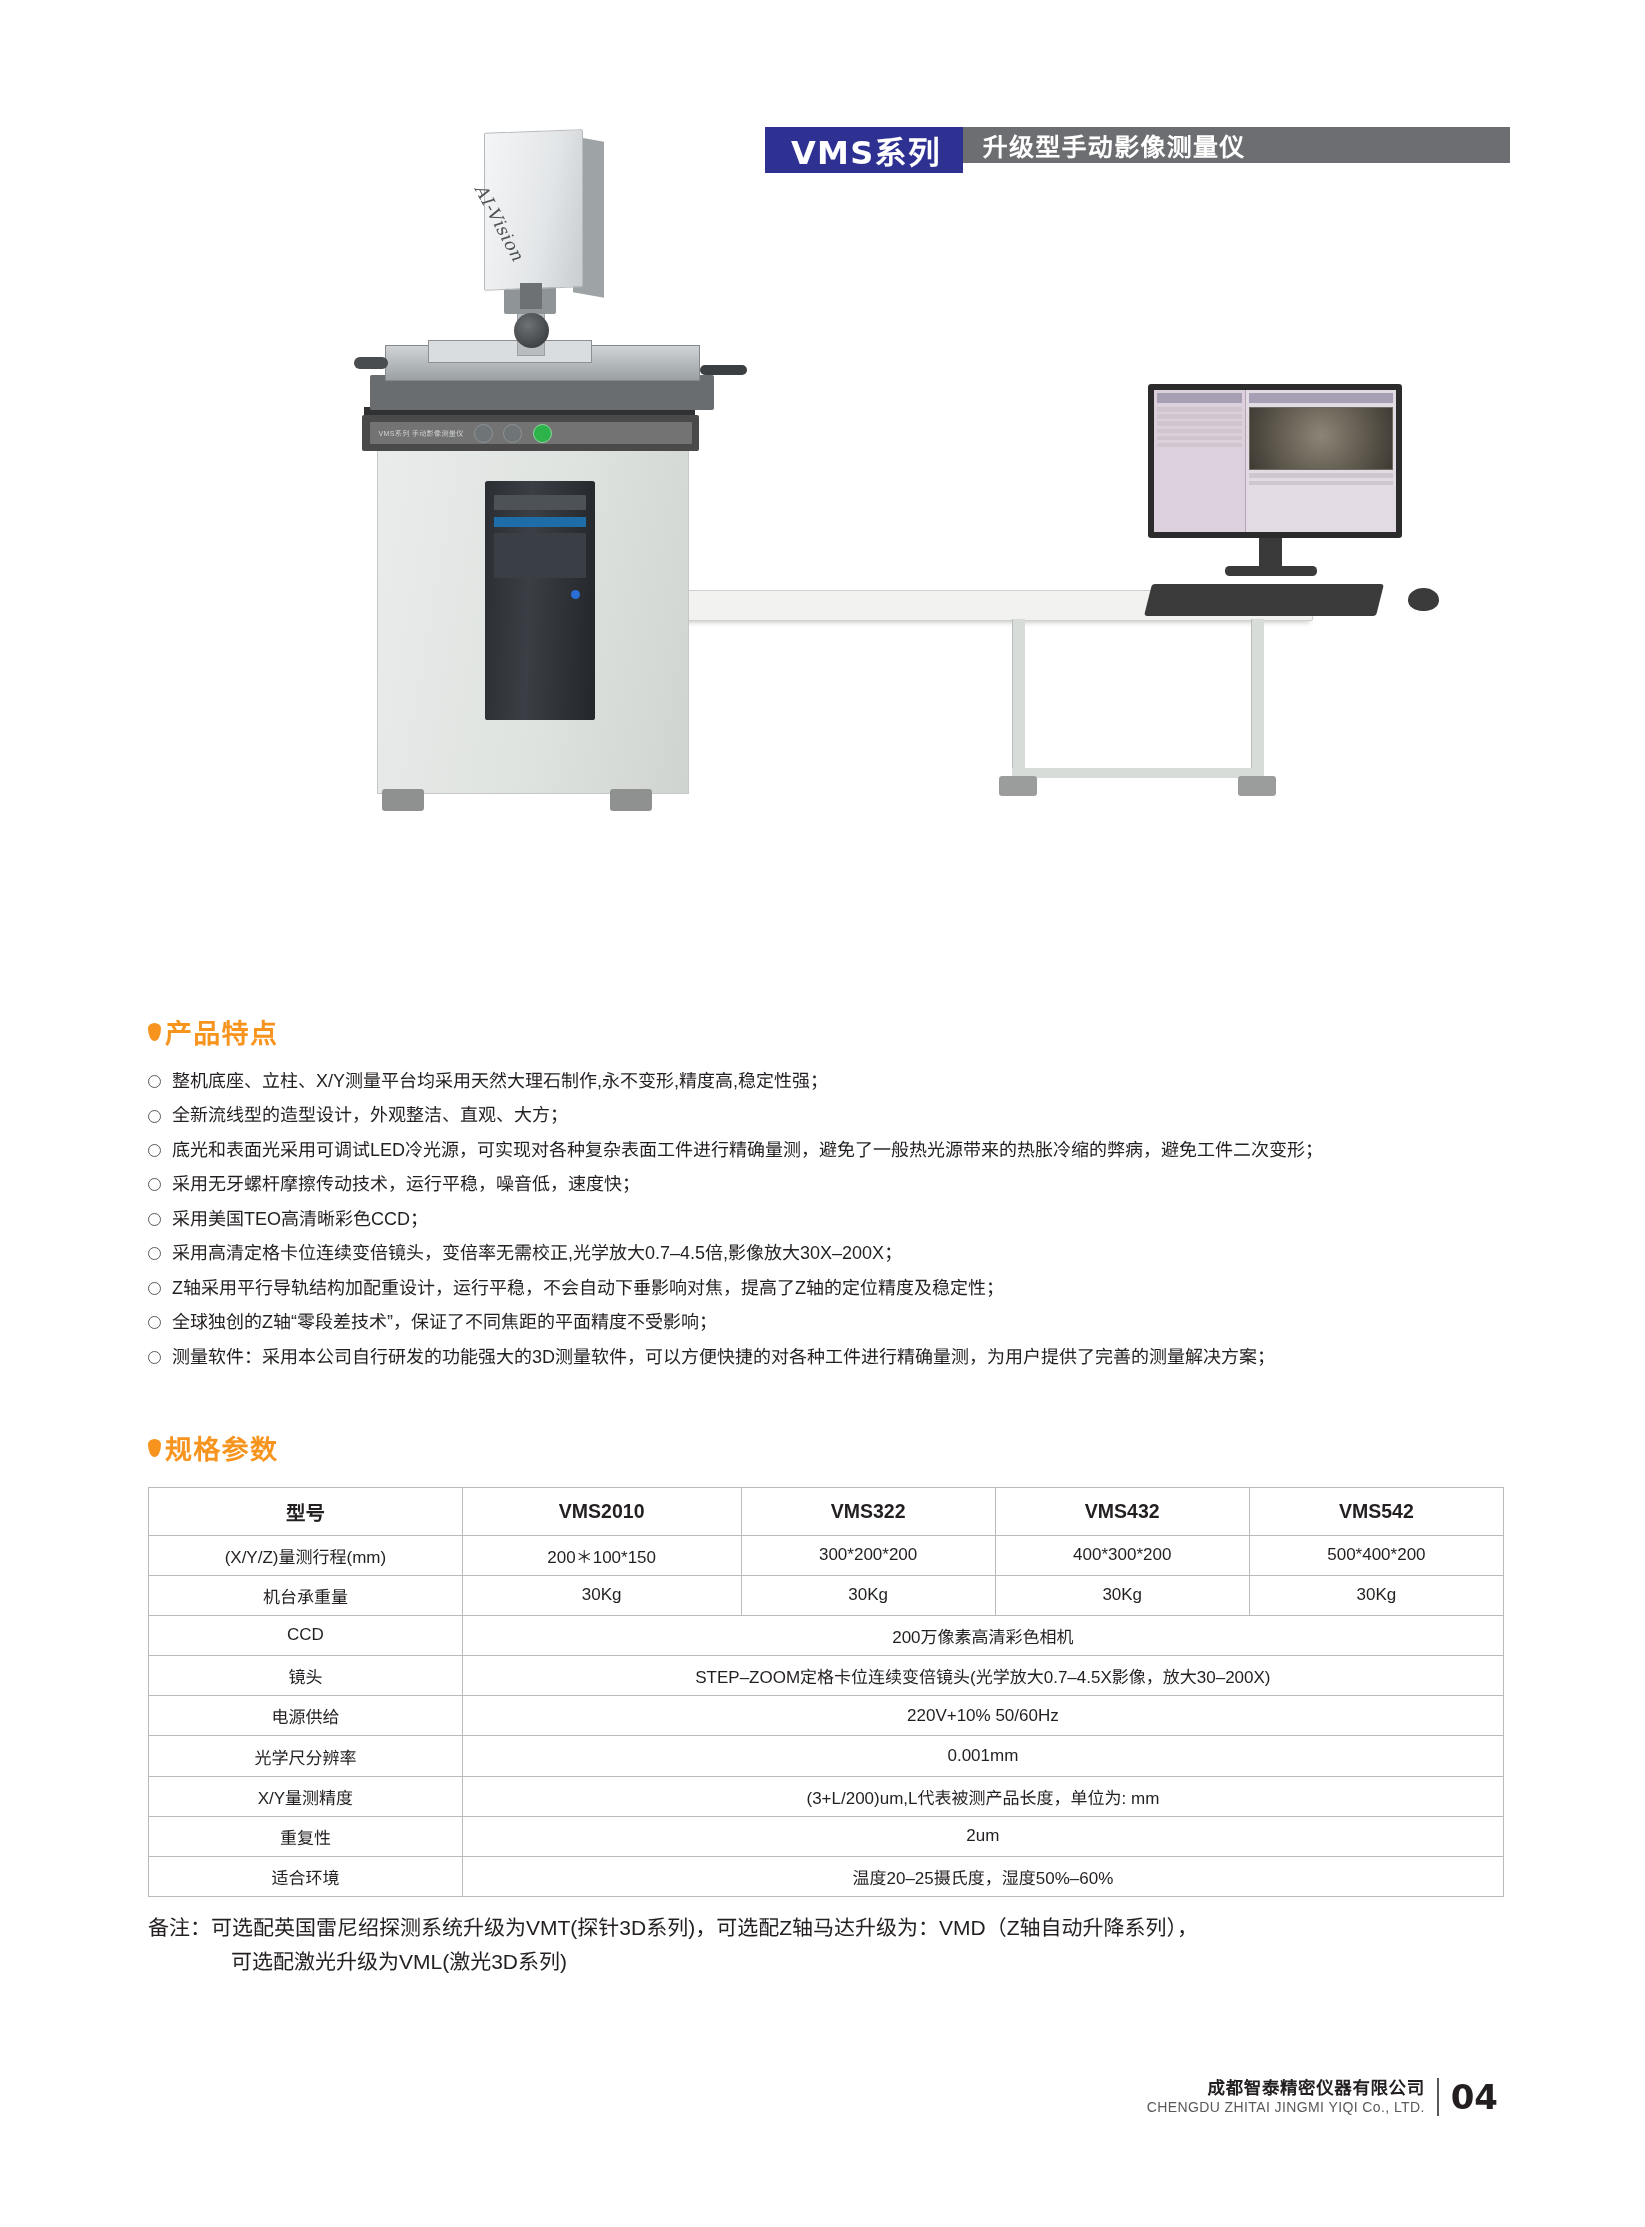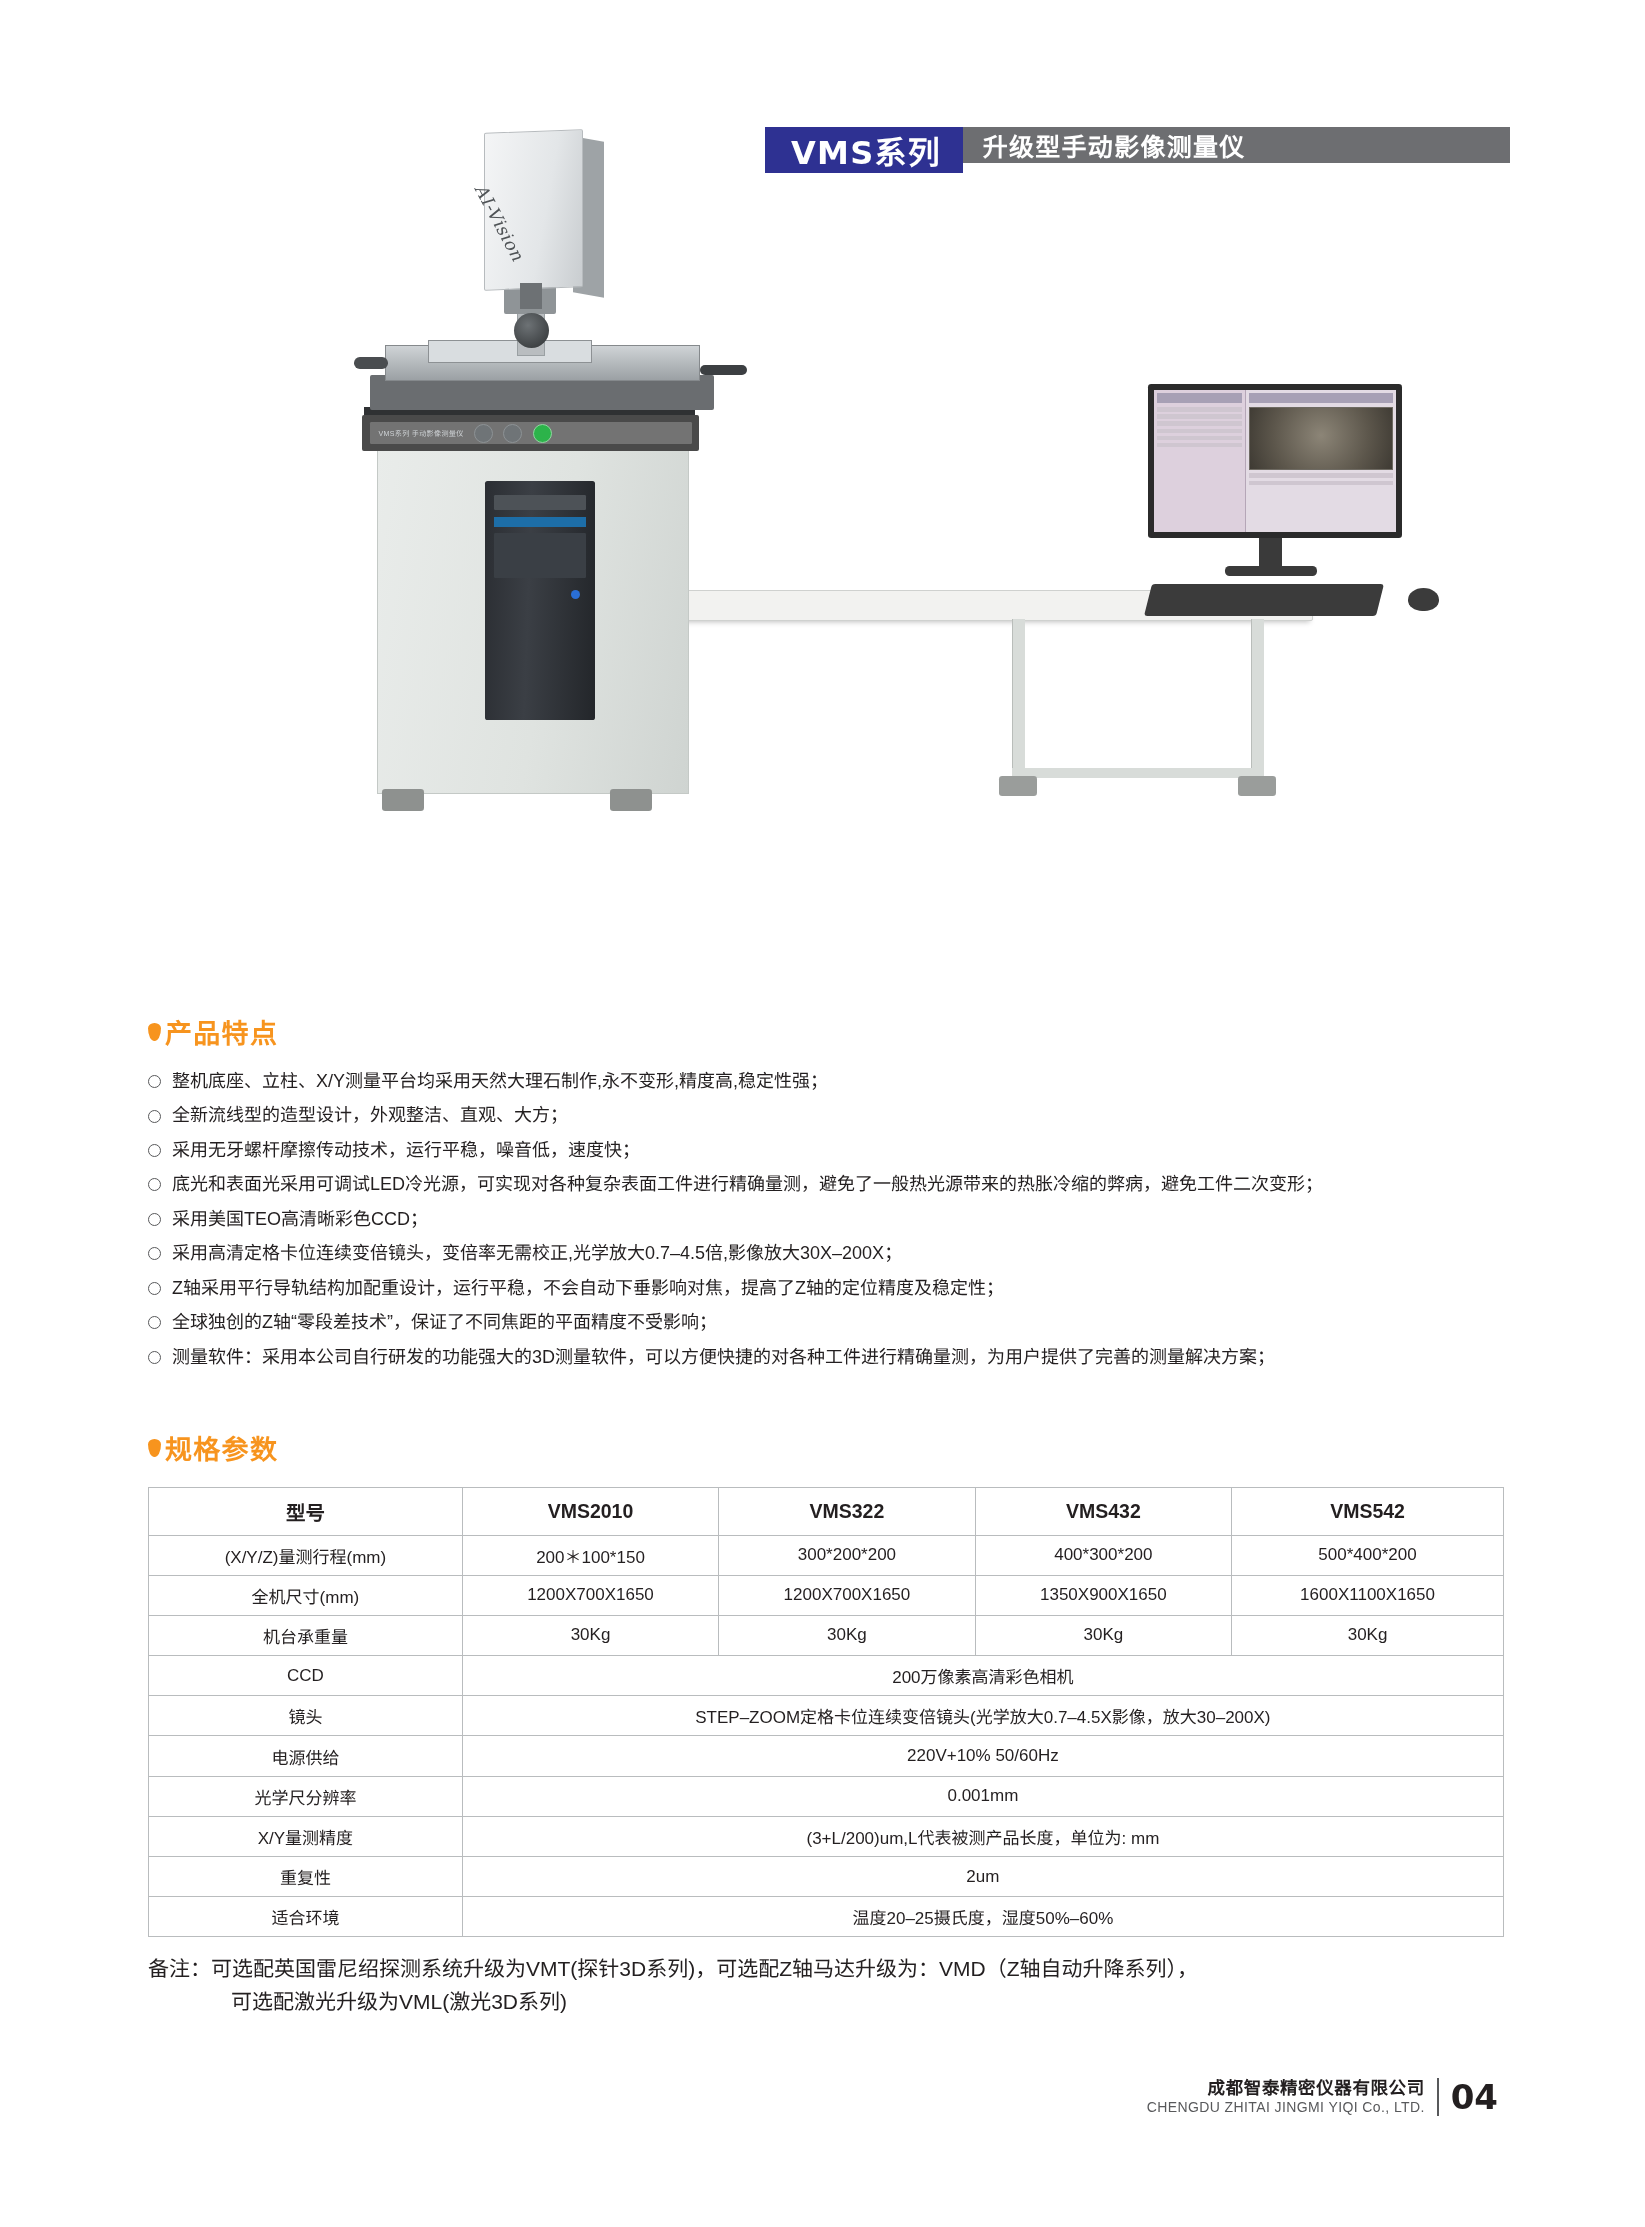--- a/index.html
+++ b/index.html
@@ -568,25 +568,25 @@
     <li class="feature-item">
       <span class="bullet-ring"></span>
       <span>整机底座、立柱、X/Y测量平台均采用天然大理石制作,永不变形,精度高,稳定性强；</span>
     </li>
     <li class="feature-item">
       <span class="bullet-ring"></span>
       <span>全新流线型的造型设计，外观整洁、直观、大方；</span>
     </li>
     <li class="feature-item">
       <span class="bullet-ring"></span>
+      <span>底光和表面光采用可调试LED冷光源，可实现对各种复杂表面工件进行精确量测，避免了一般热光源带来的热胀冷缩的弊病，避免工件二次变形；</span>
+    </li>
+    <li class="feature-item">
+      <span class="bullet-ring"></span>
       <span>采用无牙螺杆摩擦传动技术，运行平稳，噪音低，速度快；</span>
-    </li>
-    <li class="feature-item">
-      <span class="bullet-ring"></span>
-      <span>底光和表面光采用可调试LED冷光源，可实现对各种复杂表面工件进行精确量测，避免了一般热光源带来的热胀冷缩的弊病，避免工件二次变形；</span>
     </li>
     <li class="feature-item">
       <span class="bullet-ring"></span>
       <span>采用美国TEO高清晰彩色CCD；</span>
     </li>
     <li class="feature-item">
       <span class="bullet-ring"></span>
       <span>采用高清定格卡位连续变倍镜头，变倍率无需校正,光学放大0.7–4.5倍,影像放大30X–200X；</span>
     </li>
     <li class="feature-item">
@@ -620,27 +620,20 @@
         <th>VMS542</th>
       </tr>
     </thead>
     <tbody>
       <tr>
         <td>(X/Y/Z)量测行程(mm)</td>
         <td>200＊100*150</td>
         <td>300*200*200</td>
         <td>400*300*200</td>
         <td>500*400*200</td>
-      </tr>
-      <tr>
-        <td>全机尺寸(mm)</td>
-        <td>1200X700X1650</td>
-        <td>1200X700X1650</td>
-        <td>1350X900X1650</td>
-        <td>1600X1100X1650</td>
       </tr>
       <tr>
         <td>机台承重量</td>
         <td>30Kg</td>
         <td>30Kg</td>
         <td>30Kg</td>
         <td>30Kg</td>
       </tr>
       <tr>
         <td>CCD</td>

